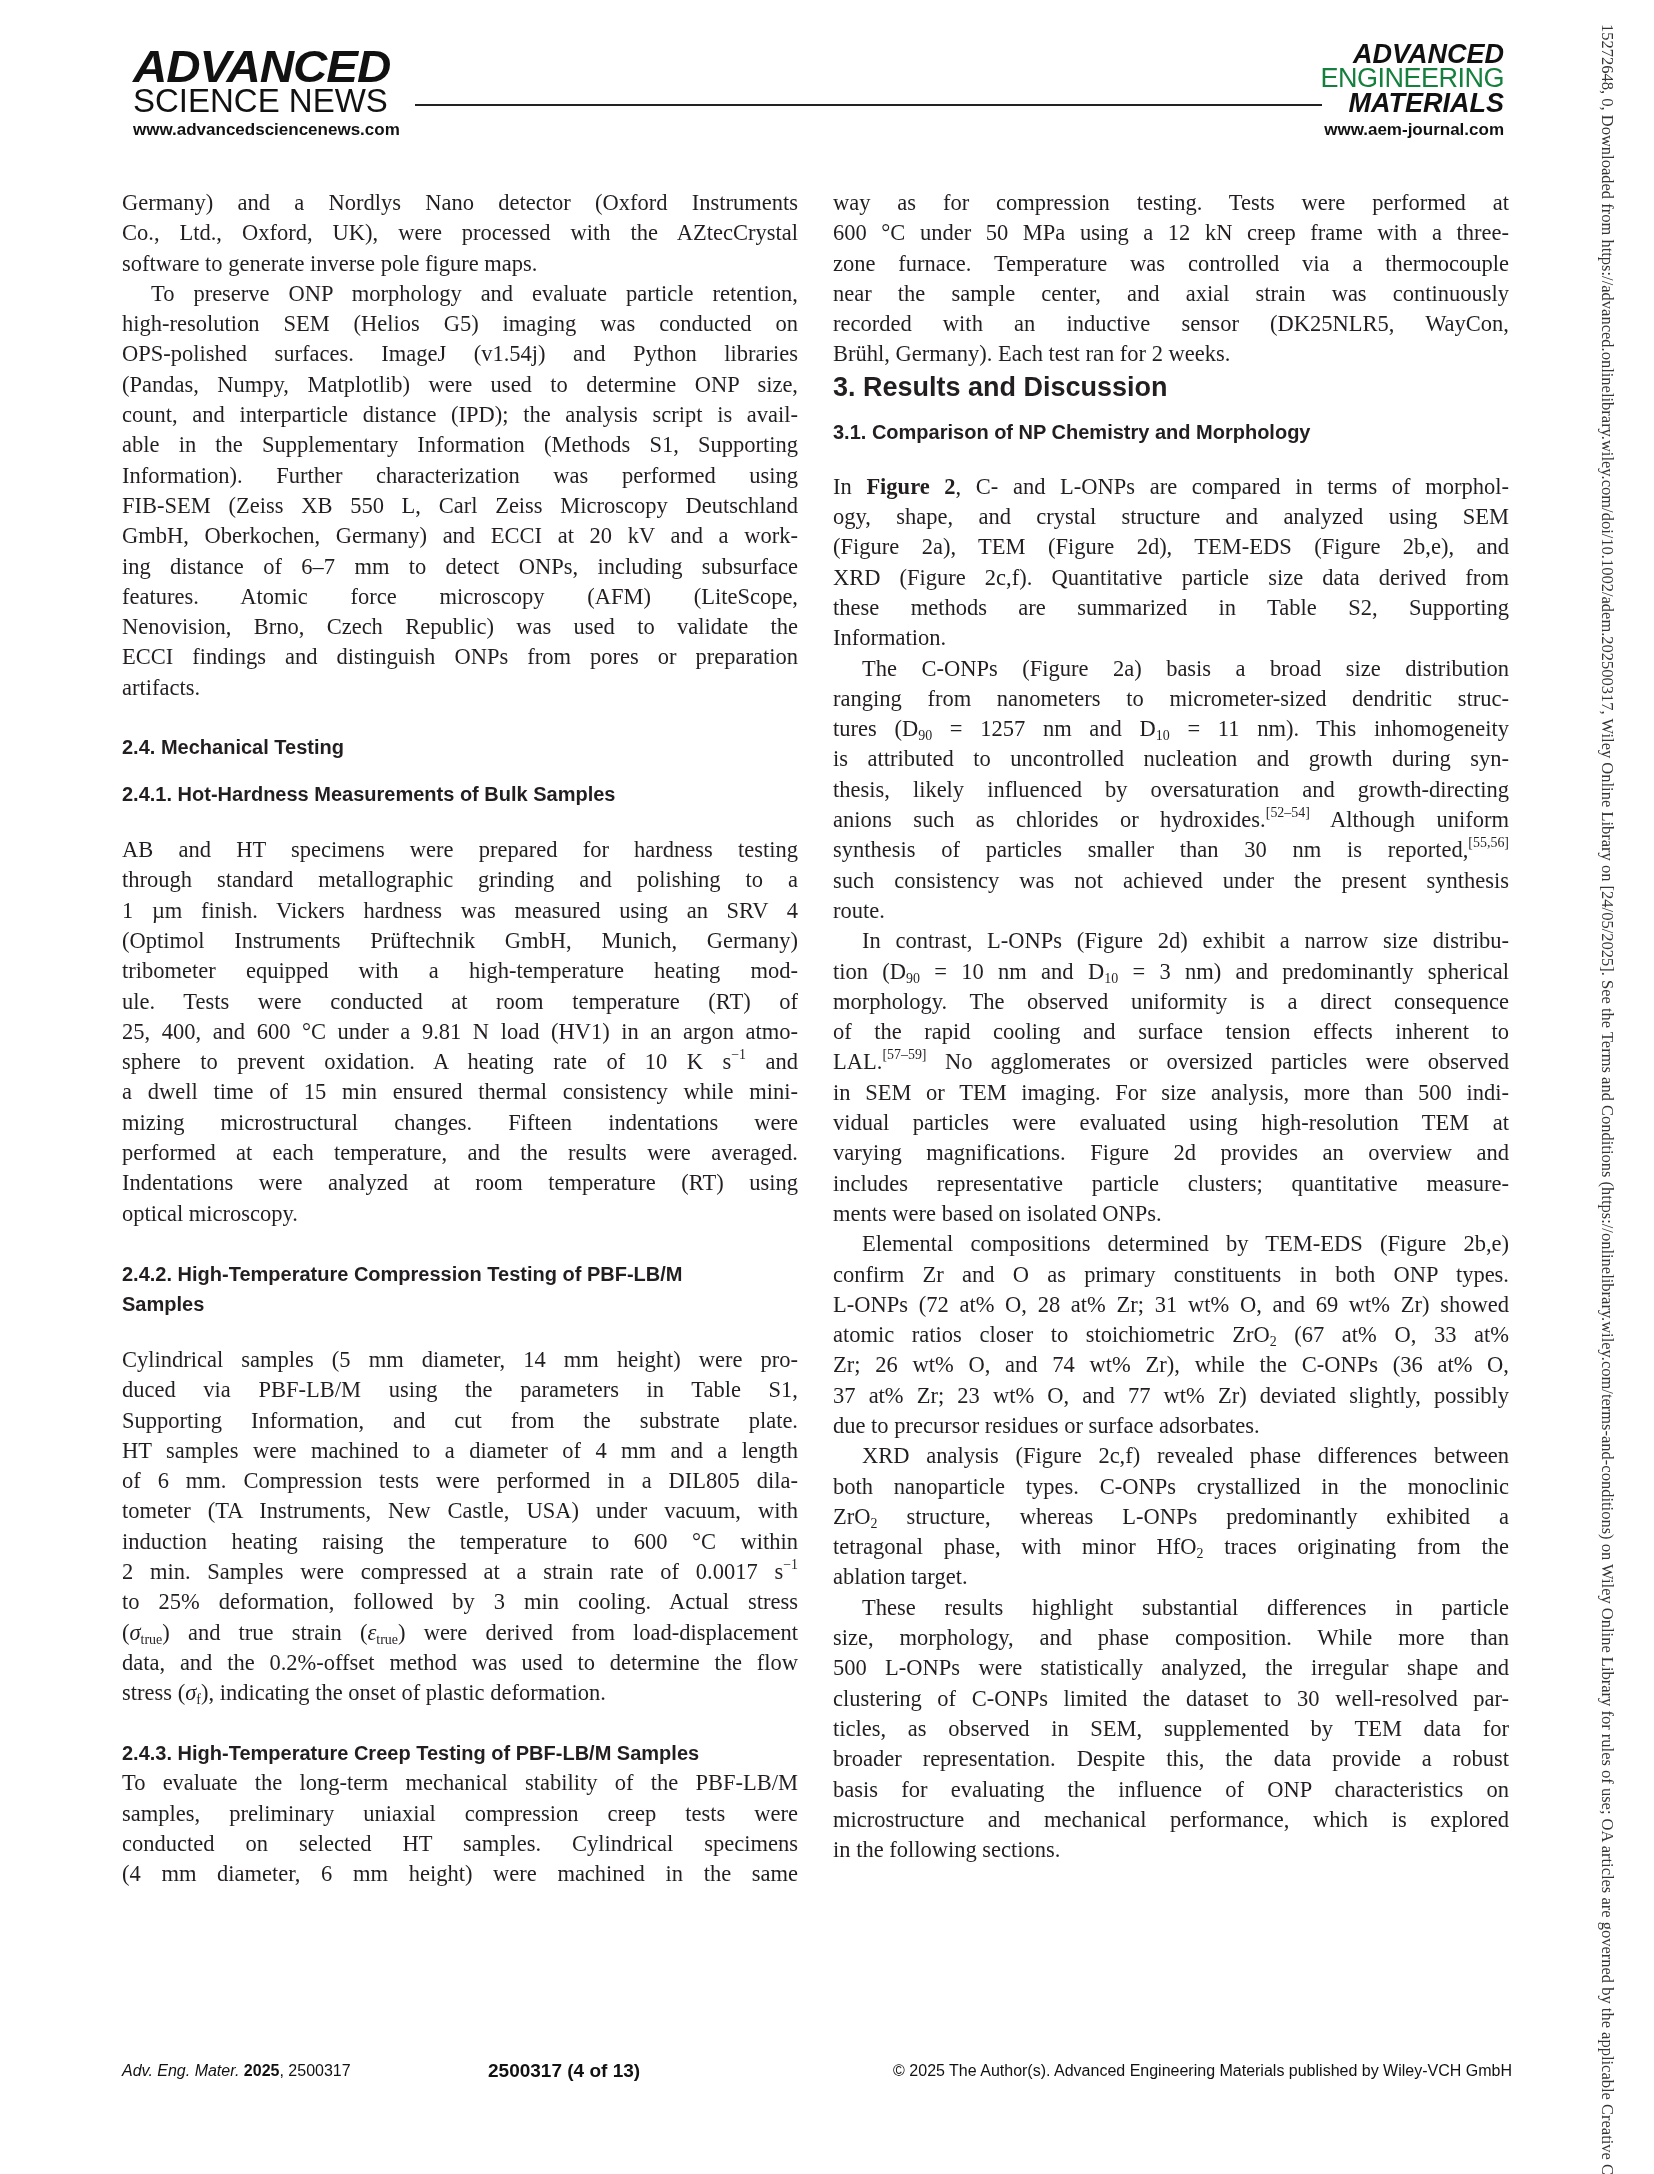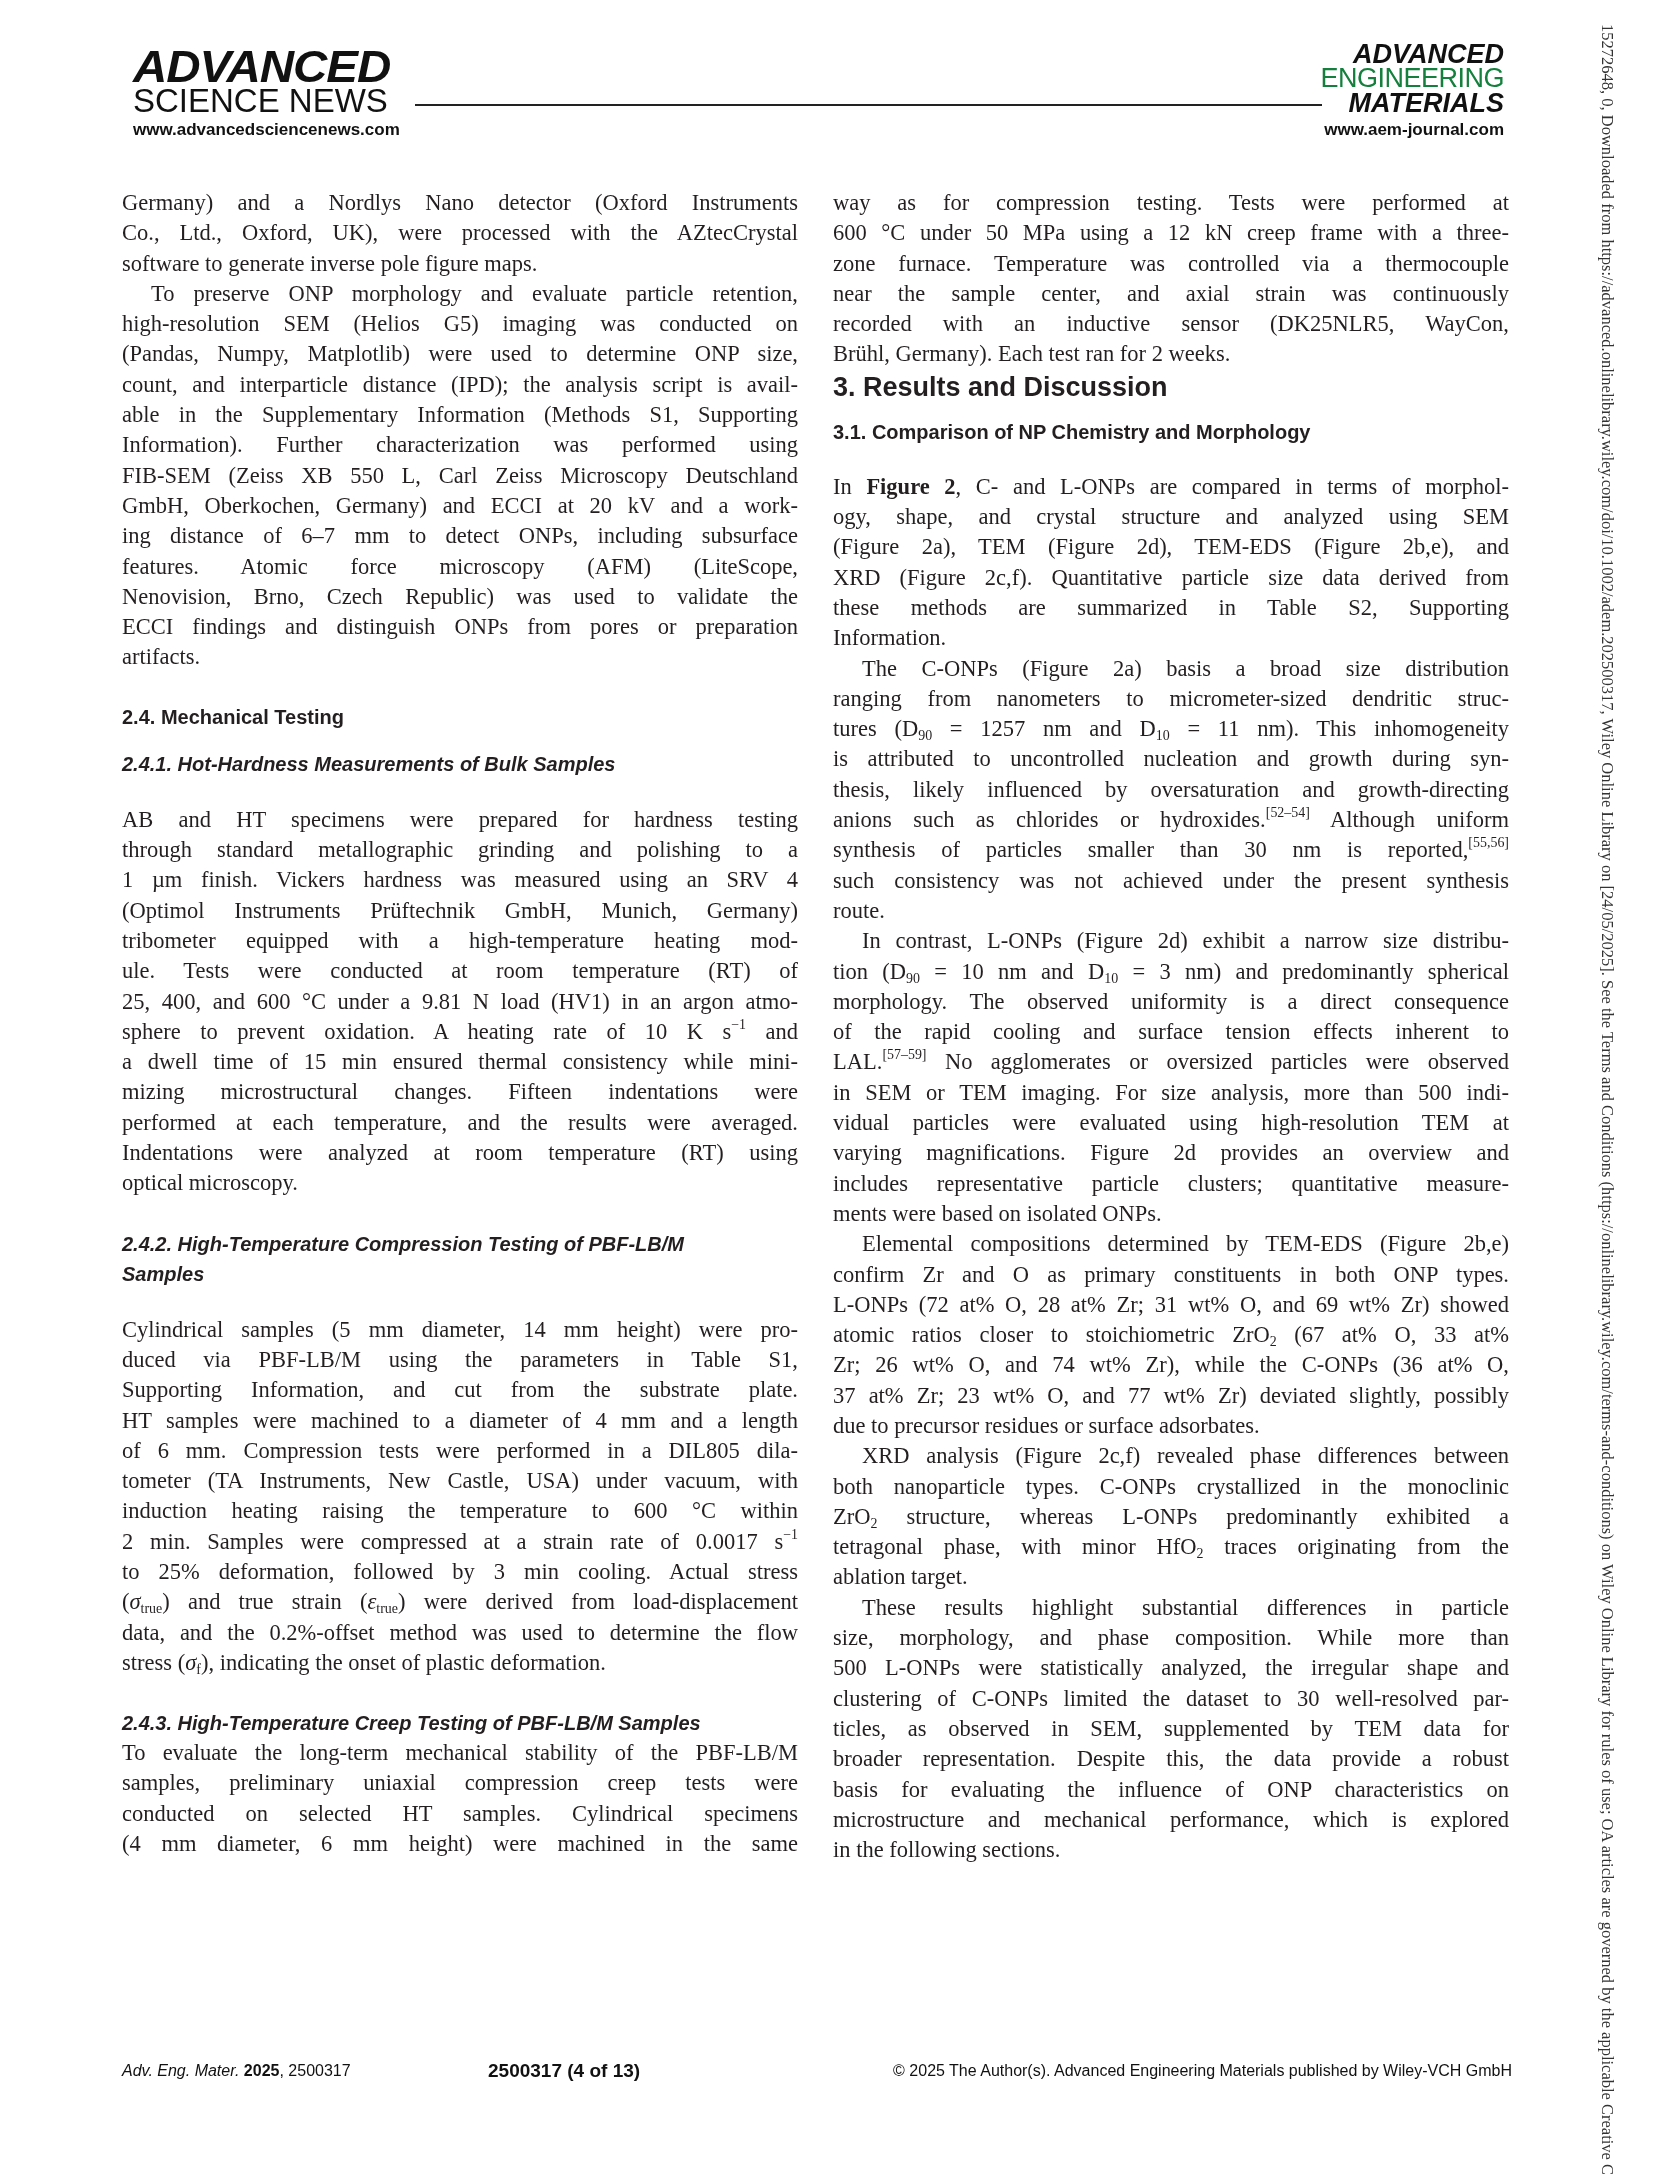--- a/index.html
+++ b/index.html
@@ -19,21 +19,21 @@
   
   .col { position: absolute; top: 188px; width: 676px; }
   .col.left { left: 122px; }
   .col.right { left: 833px; }
   .para { font-family: "Liberation Serif", "DejaVu Serif", serif; font-size: 22.5px; line-height: 30.3px; margin: 0; }
   .para .ln { display: block; text-align: justify; text-align-last: justify; height: 30.3px; white-space: nowrap; overflow: visible; }
   .para .ln.last { text-align-last: left; }
   .para .ln.ind { text-indent: 29px; }
   .h-sec { font-family: "Liberation Sans", "DejaVu Sans", sans-serif; font-weight: 700; font-size: 27px; margin: 0; line-height: 34px; }
   .h-sub { font-family: "Liberation Sans", "DejaVu Sans", sans-serif; font-weight: 700; font-size: 20px; margin: 0; line-height: 28px; }
-  .h-subsub { font-family: "Liberation Sans", "DejaVu Sans", sans-serif; font-style: italic; font-size: 20px; margin: 0; line-height: 30px; }
+  .h-subsub { font-family: "Liberation Sans", "DejaVu Sans", sans-serif; font-size: 20px; margin: 0; line-height: 30px; }
   sub, sup { font-size: 0.62em; line-height: 0; }
   sup { vertical-align: 0.75em; }
   sub { vertical-align: -0.3em; }
 
   
   .side { position: absolute; left: 1595px; top: 24px; width: 2160px; height: 28px; transform-origin: 0 0; transform: rotate(90deg) translateY(-24px); font-family: "Liberation Serif", serif; font-size: 16.5px; color: #333; white-space: nowrap; line-height: 24px; }
 
   
   .footer { position: absolute; top: 2060px; left: 122px; width: 1390px; height: 24px; font-family: "Liberation Sans", sans-serif; font-size: 16px; color: #111; }
   .footer .f-left { position: absolute; left: 0; top: 2px; }
@@ -60,20 +60,21 @@
 
 <div class="col left">
   <p class="para">
     <span class="ln">Germany) and a Nordlys Nano detector (Oxford Instruments</span>
     <span class="ln">Co., Ltd., Oxford, UK), were processed with the AZtecCrystal</span>
     <span class="ln last">software to generate inverse pole figure maps.</span>
   </p>
   <p class="para">
     <span class="ln ind">To preserve ONP morphology and evaluate particle retention,</span>
     <span class="ln">high-resolution SEM (Helios G5) imaging was conducted on</span>
+    <span class="ln">OPS-polished surfaces. ImageJ (v1.54j) and Python libraries</span>
     <span class="ln">(Pandas, Numpy, Matplotlib) were used to determine ONP size,</span>
     <span class="ln">count, and interparticle distance (IPD); the analysis script is avail-</span>
     <span class="ln">able in the Supplementary Information (Methods S1, Supporting</span>
     <span class="ln">Information). Further characterization was performed using</span>
     <span class="ln">FIB-SEM (Zeiss XB 550 L, Carl Zeiss Microscopy Deutschland</span>
     <span class="ln">GmbH, Oberkochen, Germany) and ECCI at 20 kV and a work-</span>
     <span class="ln">ing distance of 6–7 mm to detect ONPs, including subsurface</span>
     <span class="ln">features. Atomic force microscopy (AFM) (LiteScope,</span>
     <span class="ln">Nenovision, Brno, Czech Republic) was used to validate the</span>
     <span class="ln">ECCI findings and distinguish ONPs from pores or preparation</span>

